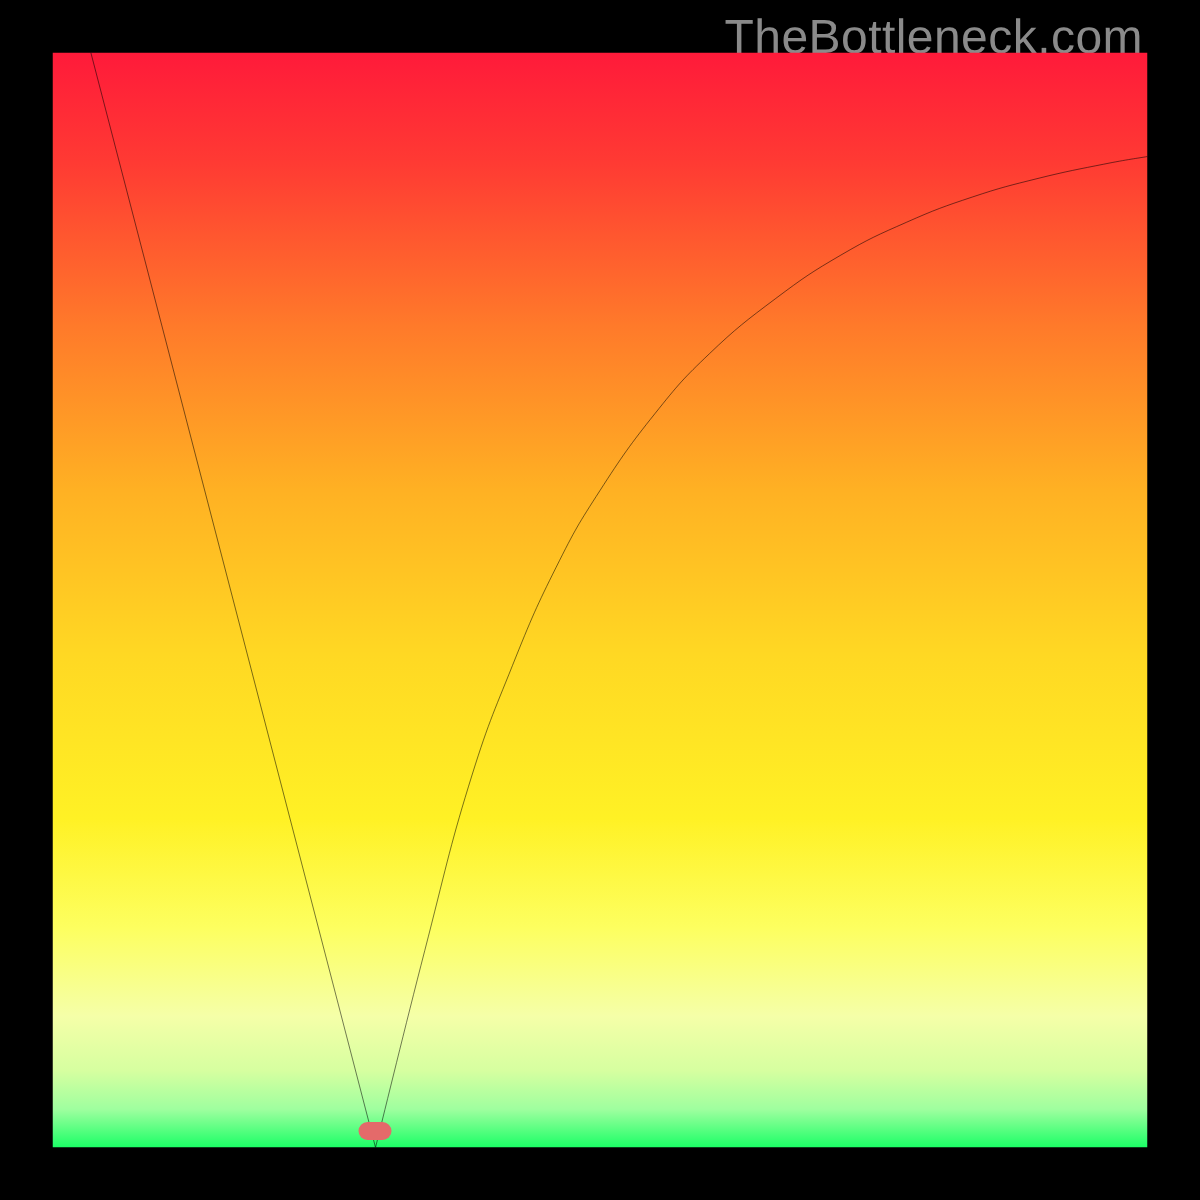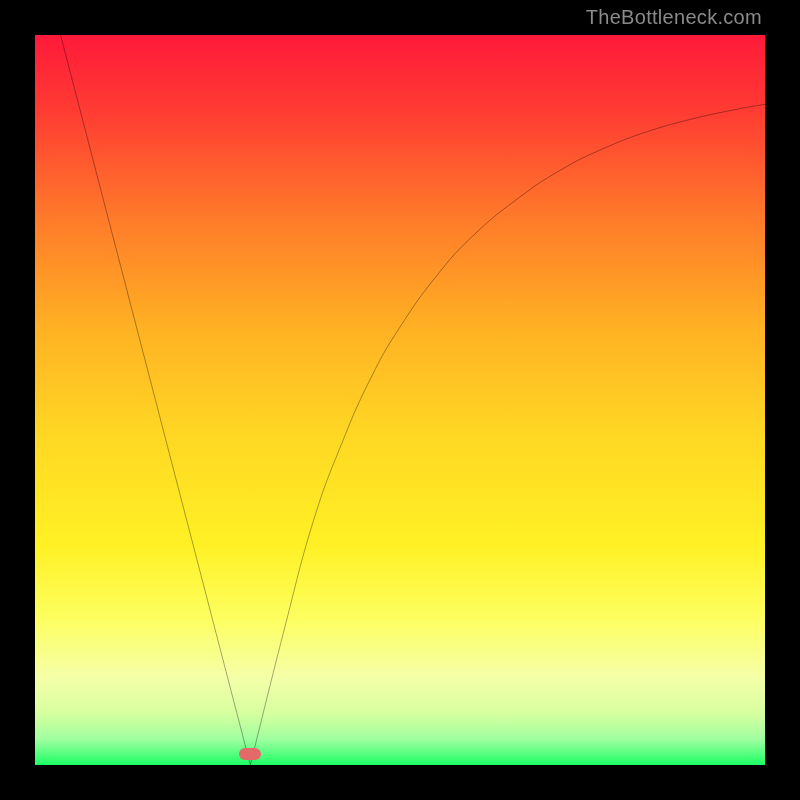--- a/index.html
+++ b/index.html
@@ -22,21 +22,21 @@
     top: 0;
     left: 0;
     width: 100%;
     height: 100%;
   }
   .watermark {
     position: absolute;
     top: 6px;
     right: 38px;
     font-family: Arial, Helvetica, sans-serif;
-    font-size: 20px;
+    font-size: 32px;
     color: #8a8a8a;
     font-weight: 500;
     letter-spacing: 0.3px;
   }
   .curve-svg {
     position: absolute;
     top: 0;
     left: 0;
     width: 100%;
     height: 100%;

